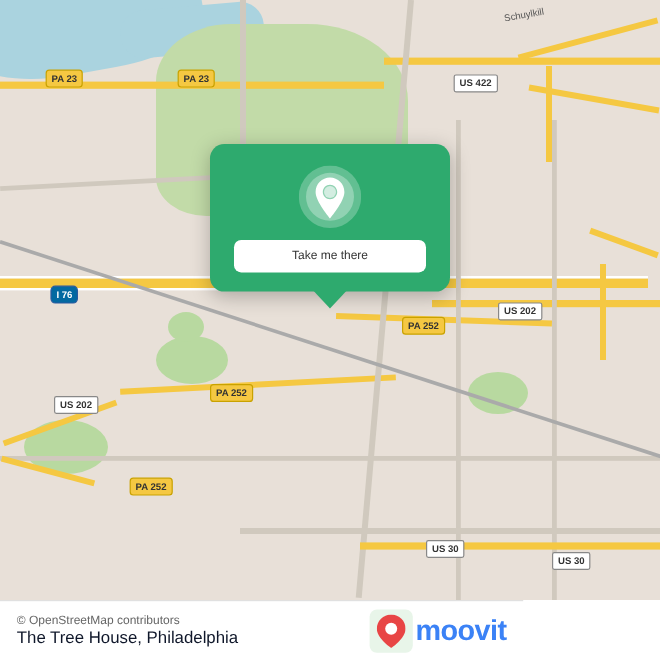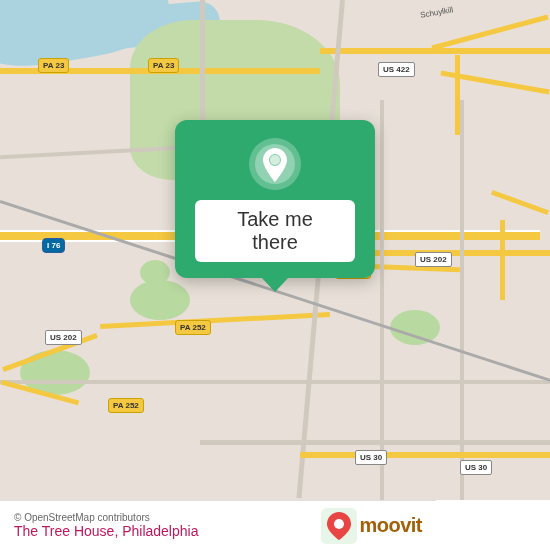--- a/index.html
+++ b/index.html
@@ -98,21 +98,21 @@
       height: 52px;
       margin-bottom: 10px;
     }
 
     .take-me-there-btn {
       background: white;
       color: #333;
       border: none;
       border-radius: 6px;
       padding: 8px 20px;
-      font-size: 20px;
+      font-size: 10px;
       font-weight: 500;
       cursor: pointer;
       width: 100%;
       text-align: center;
     }
 
     
     #bottom-bar {
       width: 436px;
       height: 50px;
@@ -131,21 +131,21 @@
       flex-direction: column;
     }
 
     .copyright-text {
       font-size: 10px;
       color: #666;
     }
 
     .location-title {
       font-size: 14px;
-      color: #be185d;
+      color: #0f172a;
       font-weight: 500;
     }
 
     
     .moovit-logo {
       display: flex;
       align-items: center;
       gap: 0;
     }
 
@@ -154,23 +154,23 @@
       height: 36px;
       background: #e8f5e9;
       border-radius: 6px;
       display: flex;
       align-items: center;
       justify-content: center;
       margin-right: 2px;
     }
 
     .moovit-text {
-      font-size: 20px;
+      font-size: 24px;
       font-weight: bold;
-      color: #a16207;
+      color: #3b82f6;
       letter-spacing: -0.5px;
     }
 
     
     .road-badge {
       position: absolute;
       background: #f5c842;
       color: #333;
       font-size: 8px;
       font-weight: bold;

